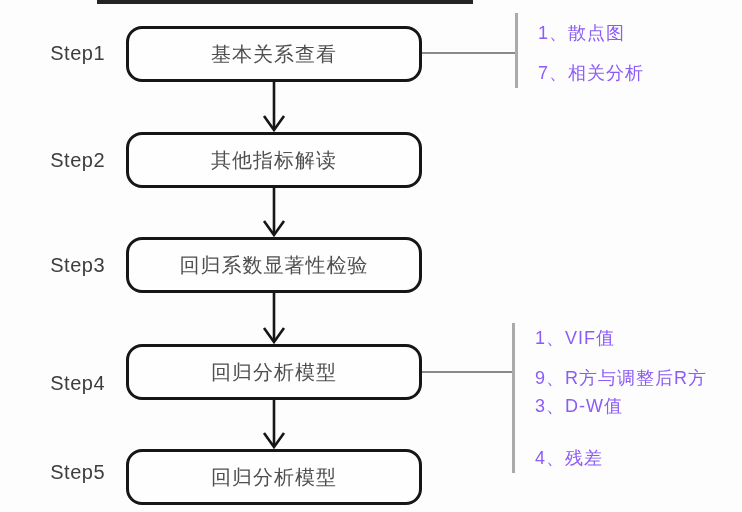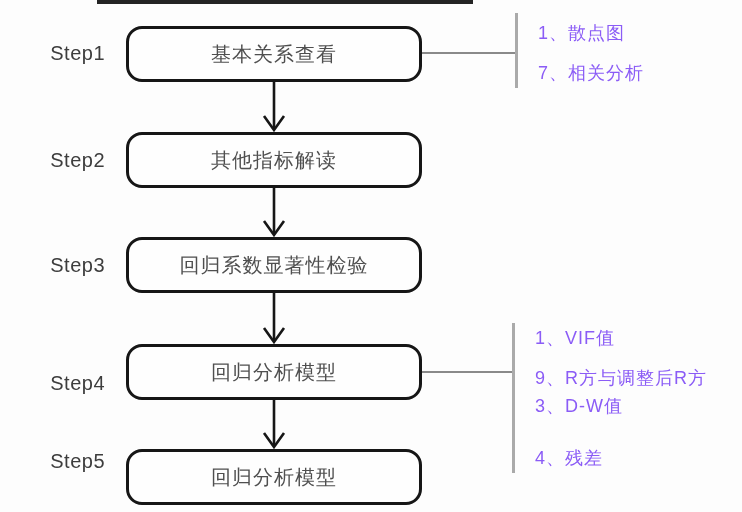--- a/index.html
+++ b/index.html
@@ -70,21 +70,21 @@
   </svg>
 
   <div class="step-label" style="top:371px">Step4</div>
   <div class="flow-box" style="top:344px">回归分析模型</div>
 
   <svg class="arrow" style="top:399px" width="24" height="50" viewBox="0 0 24 50">
     <line x1="12" y1="0" x2="12" y2="46" stroke="#161616" stroke-width="2.6"></line>
     <polyline points="2,34 12,48 22,34" fill="none" stroke="#161616" stroke-width="2.6"></polyline>
   </svg>
 
-  <div class="step-label" style="top:449px">Step5</div>
+  <div class="step-label" style="top:460px">Step5</div>
   <div class="flow-box" style="top:449px">回归分析模型</div>
 
   <div class="h-connector" style="left:422px;top:52px;width:94px"></div>
   <div class="bracket" style="left:515px;top:13px;height:75px"></div>
   <div class="note-item" style="left:538px;top:22px">1、散点图</div>
   <div class="note-item" style="left:538px;top:62px">7、相关分析</div>
 
   <div class="h-connector" style="left:422px;top:371px;width:91px"></div>
   <div class="bracket" style="left:512px;top:323px;height:150px"></div>
   <div class="note-item" style="left:535px;top:327px">1、VIF值</div>

